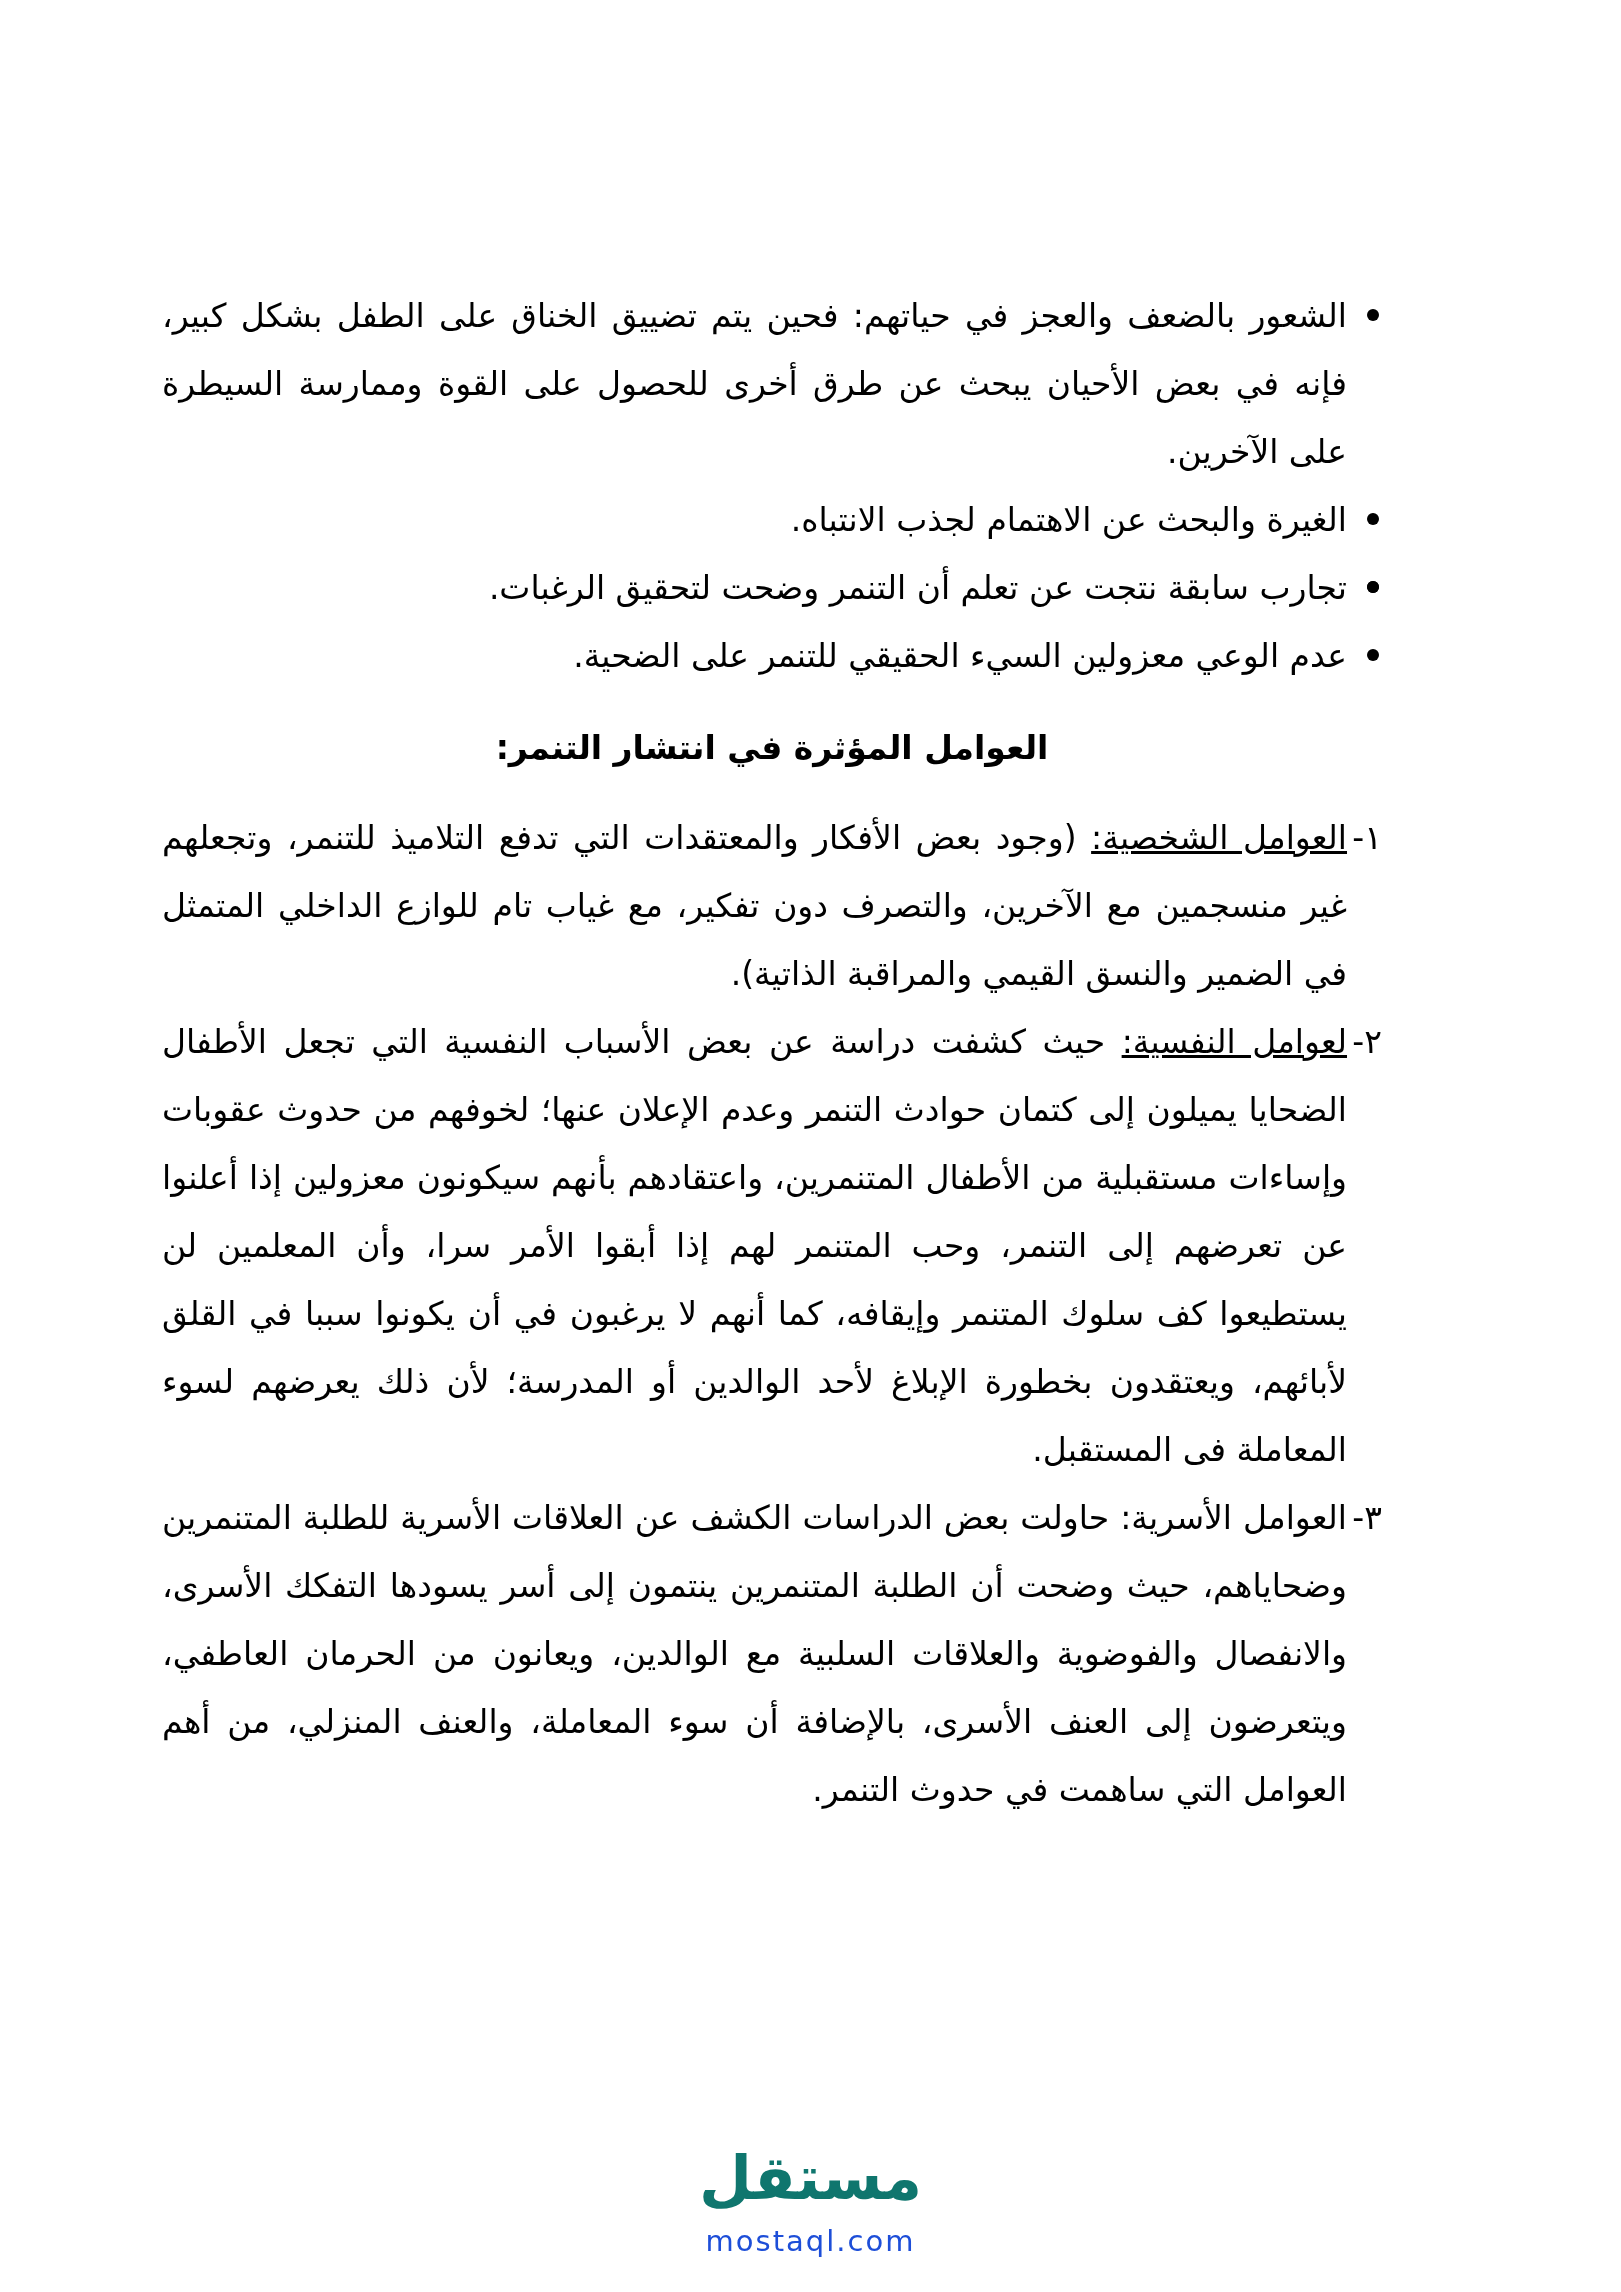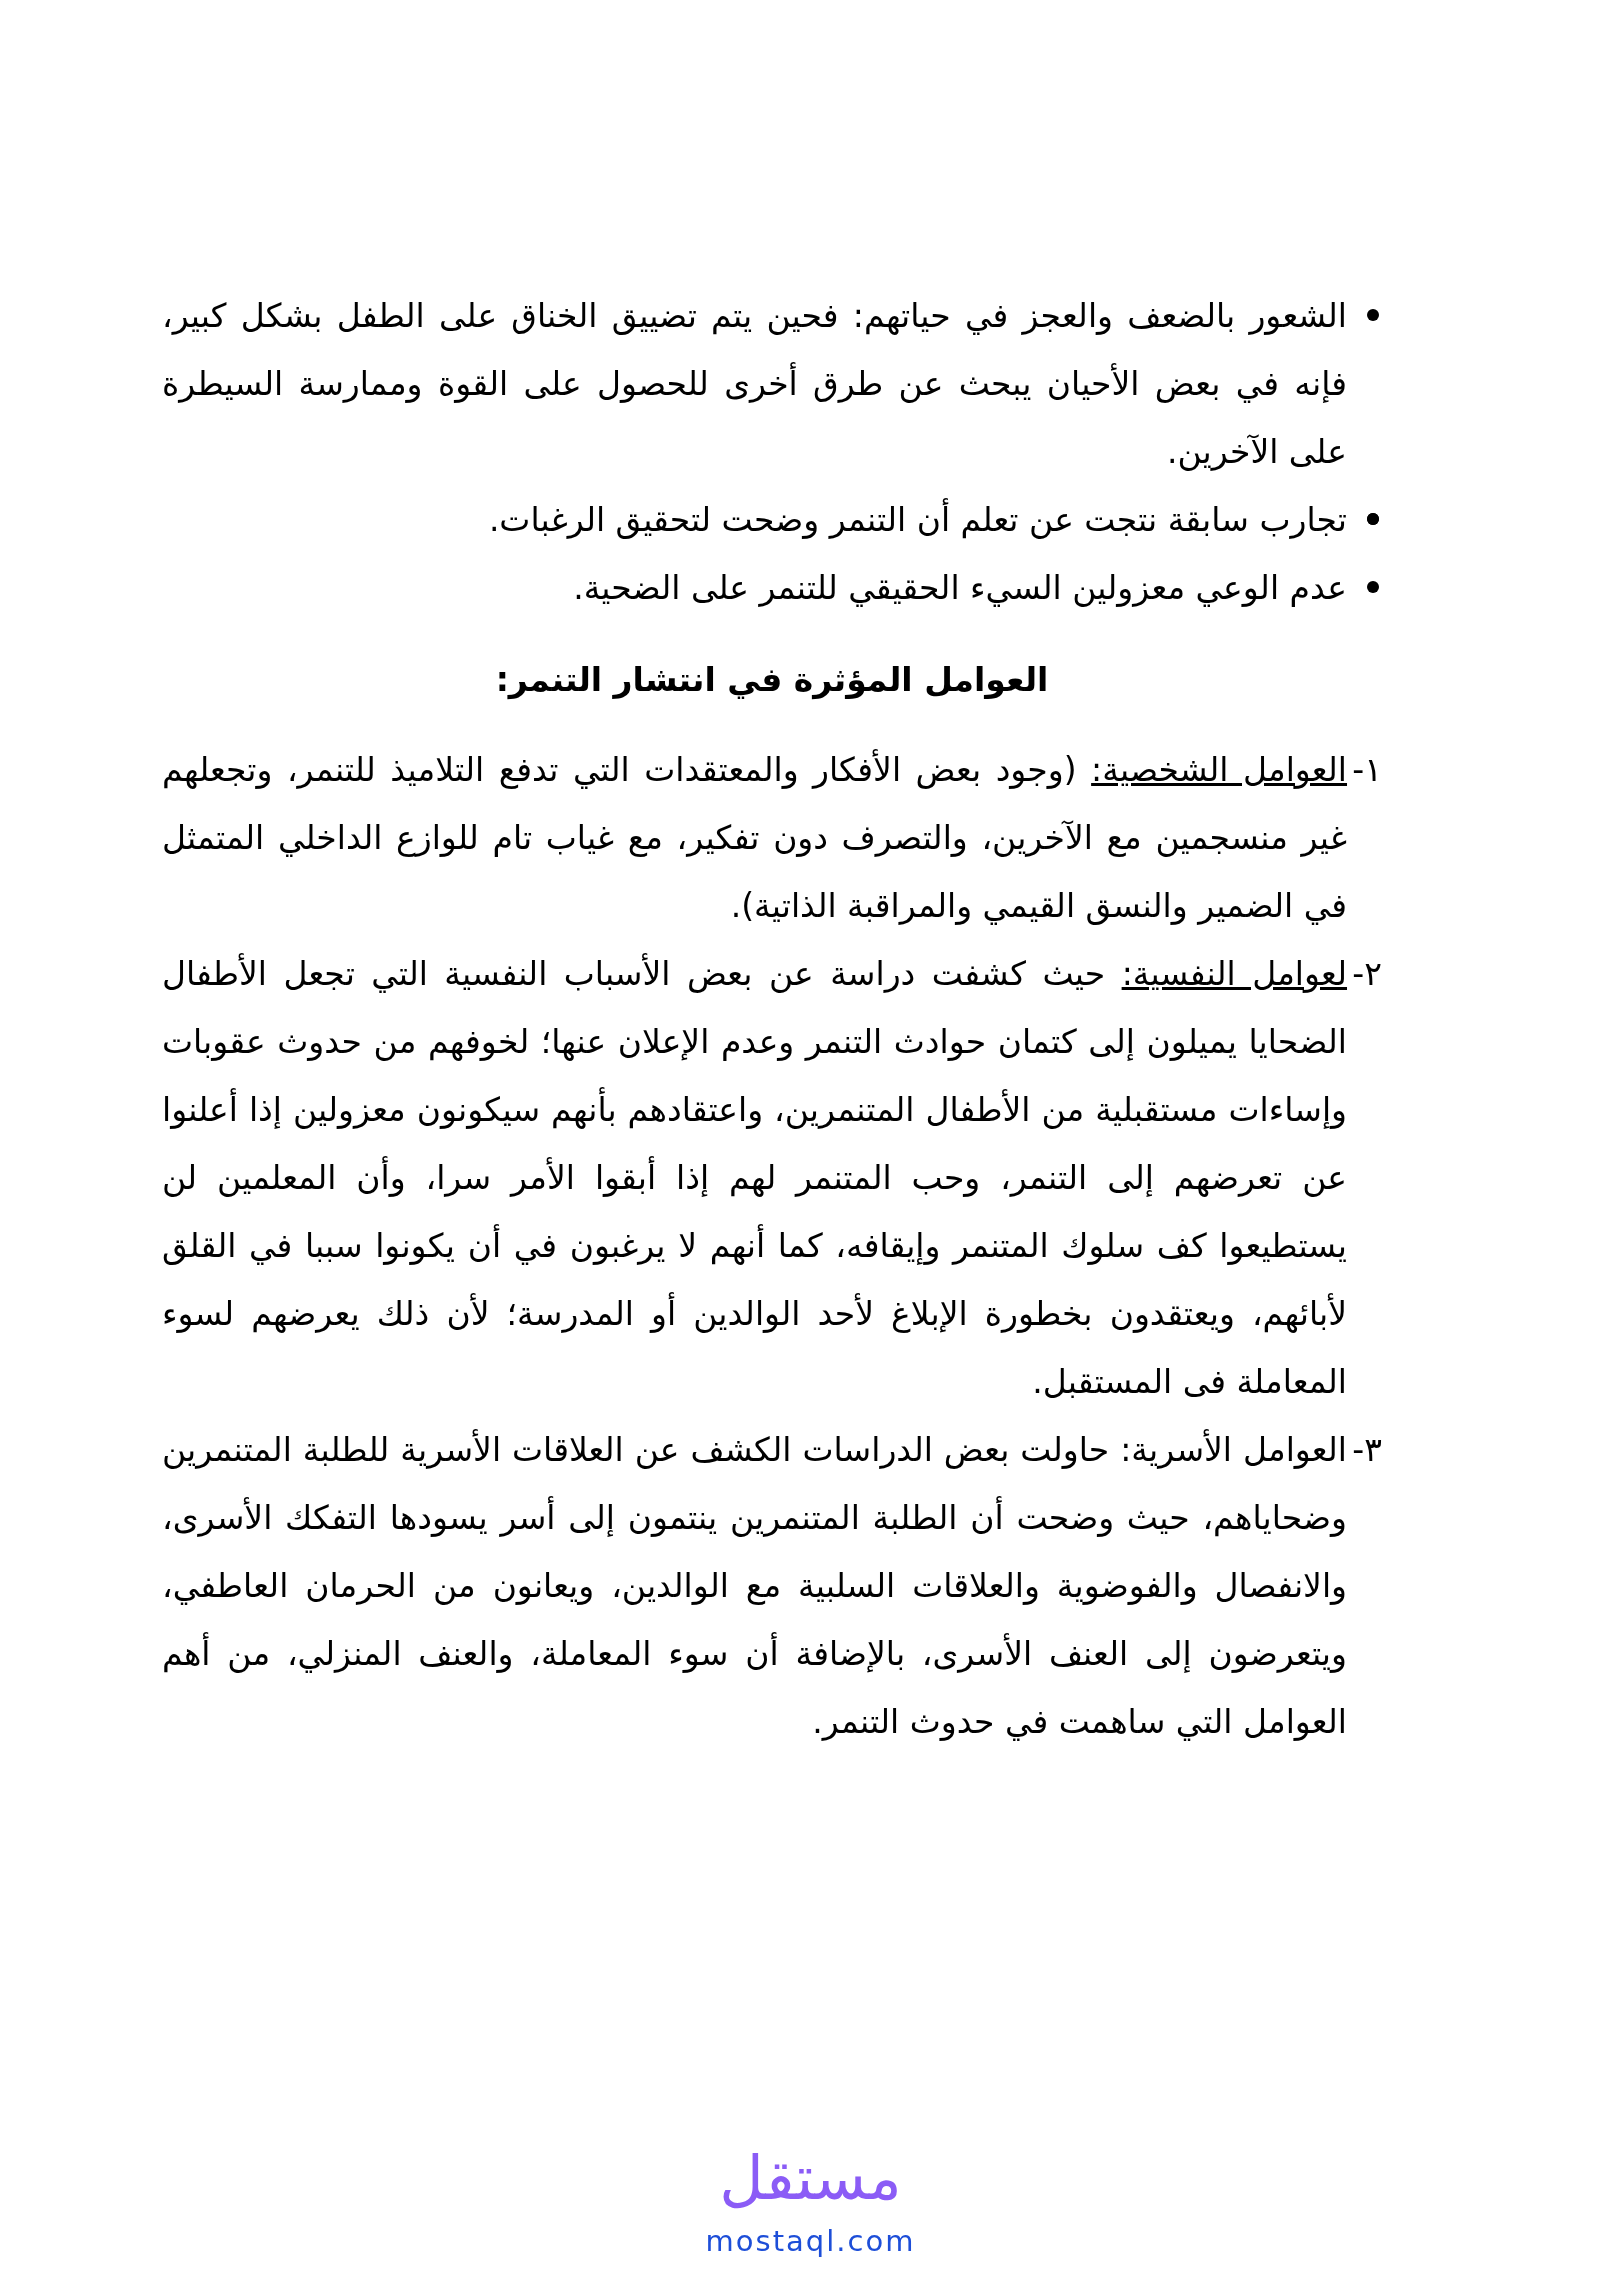--- a/index.html
+++ b/index.html
@@ -64,23 +64,23 @@
     position: absolute;
     top: 2145px;
     left: 0;
     right: 0;
     text-align: center;
     direction: rtl;
     user-select: none;
   }
   .watermark .logo {
     font-size: 61px;
-    font-weight: normal;
+    font-weight: bold;
     line-height: 65px;
-    color: #8b5cf6;
+    color: #0f766e;
     letter-spacing: 2px;
   }
   .watermark .site {
     direction: ltr;
     font-size: 29px;
     line-height: 31px;
     color: #1d4ed8;
     letter-spacing: 2px;
     margin-top: 16px;
   }
@@ -88,20 +88,24 @@
 </head>
 <body>
 
 <div class="page">
   <div class="content">
 
     <ul class="bullets">
       <li>
         <span class="dot"></span>
         <span>الشعور بالضعف والعجز في حياتهم: فحين يتم تضييق الخناق على الطفل بشكل كبير، فإنه في بعض الأحيان يبحث عن طرق أخرى للحصول على القوة وممارسة السيطرة على الآخرين.</span>
+      </li>
+      <li>
+        <span class="dot"></span>
+        <span>الغيرة والبحث عن الاهتمام لجذب الانتباه.</span>
       </li>
       <li>
         <span class="dot"></span>
       </li>
       <li>
         <span class="dot"></span>
         <span>تجارب سابقة نتجت عن تعلم أن التنمر وضحت لتحقيق الرغبات.</span>
       </li>
       <li>
         <span class="dot"></span>

